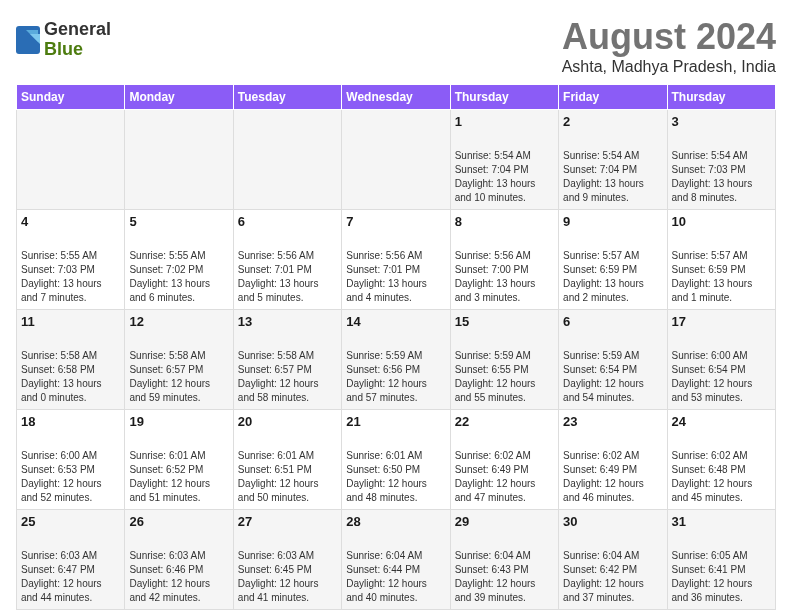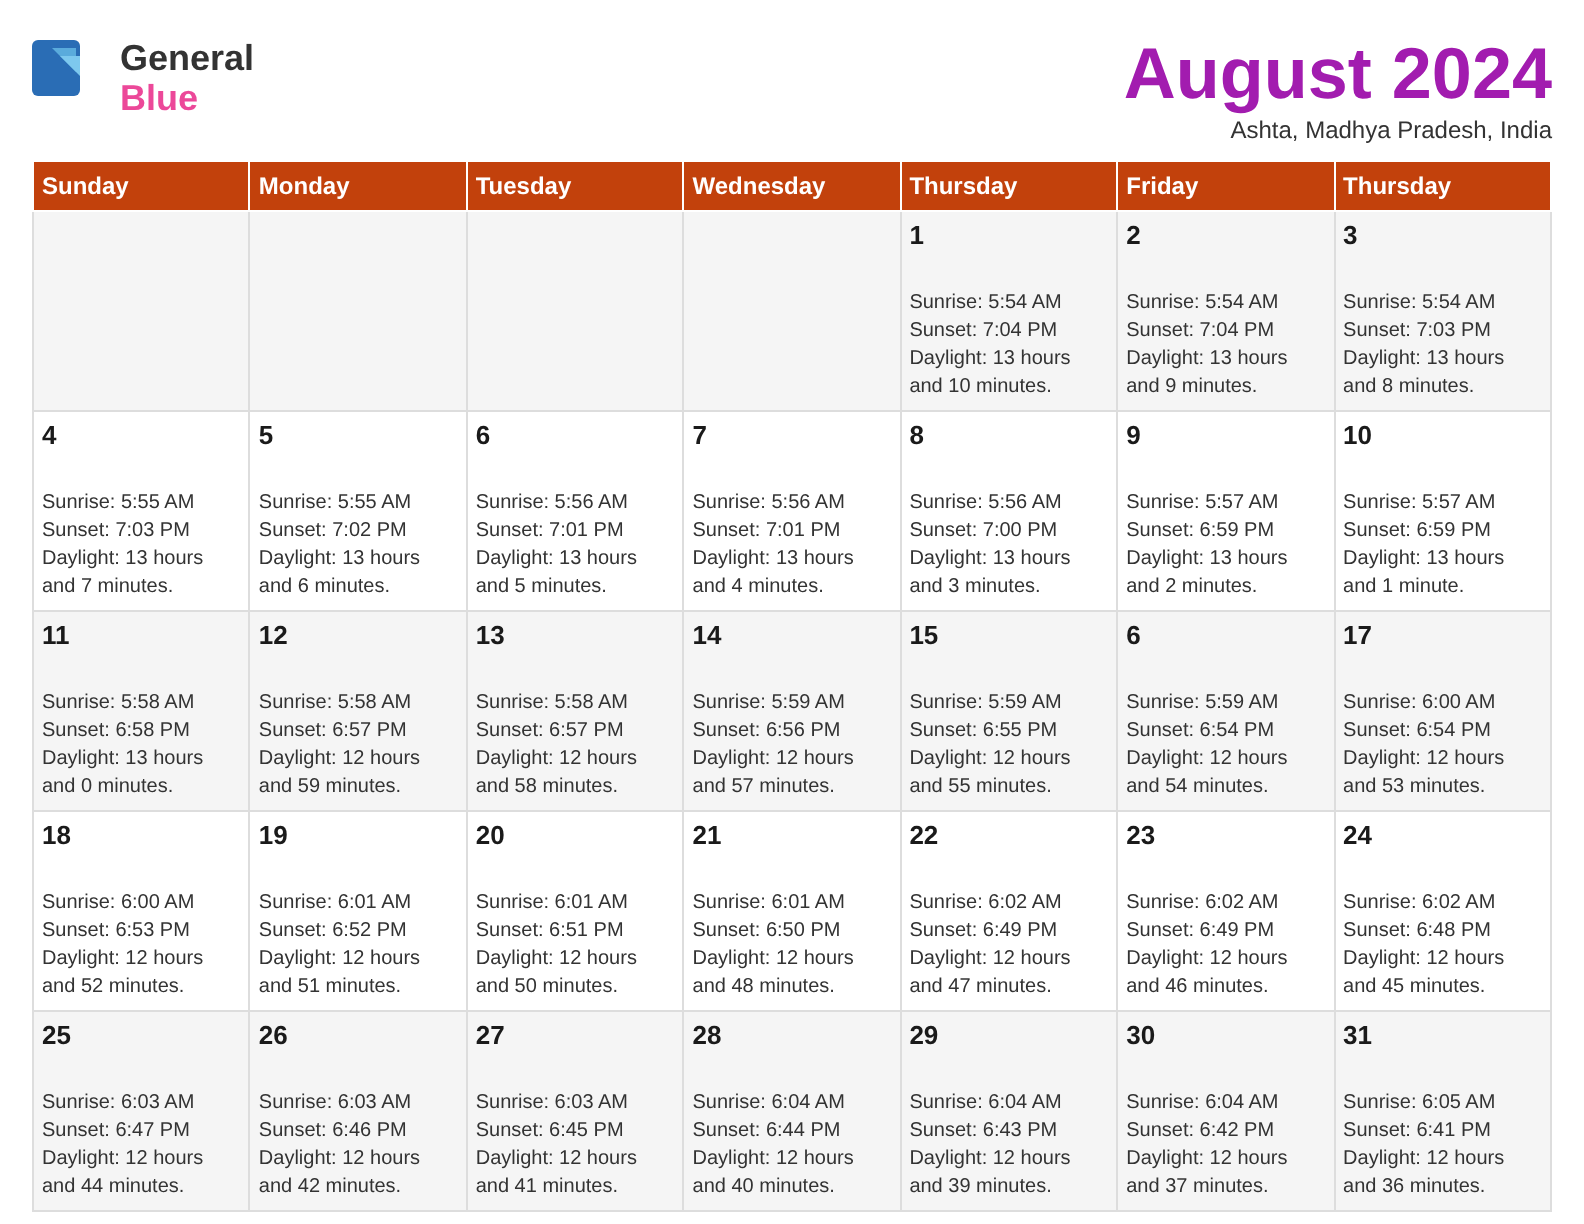--- a/index.html
+++ b/index.html
@@ -11,59 +11,58 @@
       padding: 16px;
     }
     .header-area {
       display: flex;
       justify-content: space-between;
       align-items: flex-start;
       margin-bottom: 8px;
     }
     .logo {
       display: flex;
-      align-items: flex-start;
+      align-items: center;
       margin-top: 4px;
-      gap: 16px;
     }
     .logo-text {
       display: flex;
       flex-direction: column;
       font-size: 18px;
       font-weight: bold;
       color: #1a1a1a;
       line-height: 1.1;
     }
     .logo-text span.general { color: #333; }
-    .logo-text span.blue { color: #ec4899; }
+    .logo-text span.blue { color: #4d7c0f; }
     .logo-icon {
       width: 24px;
       height: 28px;
       margin-right: 4px;
     }
     .title-area {
       text-align: right;
     }
     .title-area h1 {
       font-size: 36px;
       font-weight: bold;
-      color: #a21caf;
+      color: #737373;
     }
     .title-area h2 {
-      font-size: 12px;
+      font-size: 16px;
       font-weight: normal;
       color: #333;
     }
     table {
       width: 100%;
       border-collapse: collapse;
       table-layout: fixed;
     }
     thead tr th {
-      background-color: #c2410c;
+      background-color: #8b5cf6;
       color: #fff;
       font-size: 12px;
       font-weight: bold;
       padding: 5px 4px;
       text-align: left;
       border: 1px solid #fff;
     }
     tbody tr {
       background: #fff;
     }

